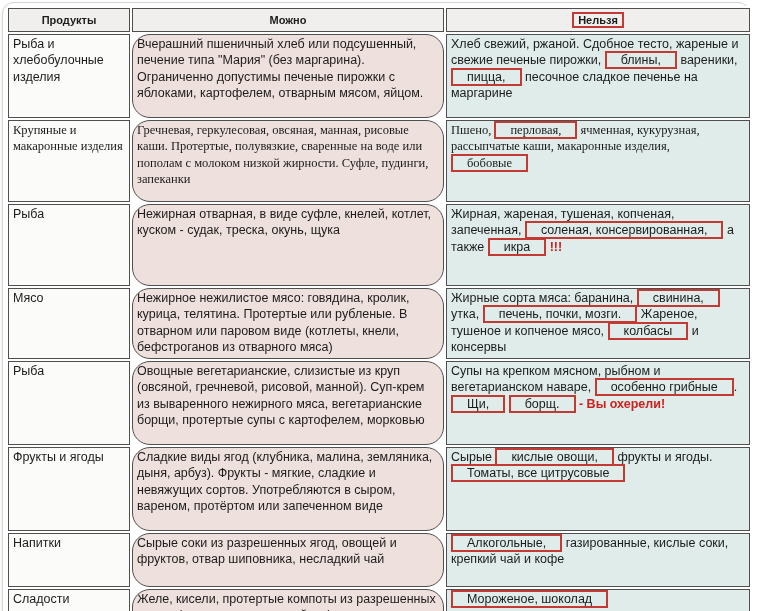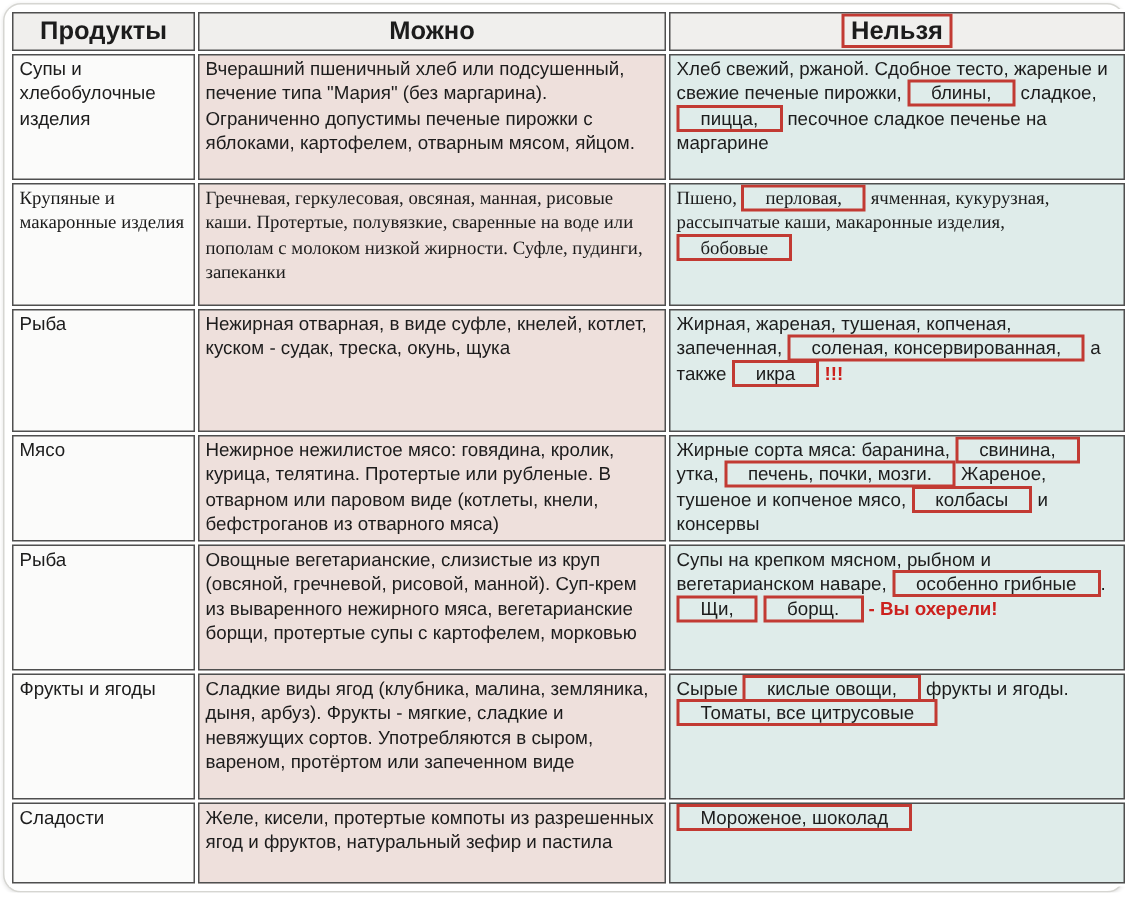--- a/index.html
+++ b/index.html
@@ -43,27 +43,27 @@
     text-align:left;
     padding:1px 5px 3px 4px;
     font-size:12.5px;
     line-height:1.3;
     overflow:hidden;
   }
   th{
     background:var(--header-bg);
     text-align:center;
     vertical-align:middle;
-    font-size:17px;
+    font-size:11px;
     font-weight:bold;
     height:20px;
     padding:1px 2px;
   }
   td.col-product{background:var(--product-bg);}
-  td.col-allowed{background:var(--allowed-bg);}
+  td.col-allowed{background:var(--allowed-bg);border-radius:18px;}
   td.col-forbidden{background:var(--forbidden-bg);}
   tbody tr:nth-child(1) td{height:78px;}
   tbody tr:nth-child(2) td{height:76px;font-family:Liberation Serif, serif;}
   tbody tr:nth-child(3) td{height:76px;}
   tbody tr:nth-child(4) td{height:62px;}
   tbody tr:nth-child(5) td{height:78px;}
   tbody tr:nth-child(6) td{height:78px;}
   tbody tr:nth-child(7) td{height:48px;}
   tbody tr:nth-child(8) td{height:48px;}
   .seg-boxed{
@@ -97,23 +97,23 @@
         <th>
           <span>Можно</span>
         </th>
         <th>
           <span class="seg-boxed"><span>Нельзя</span></span>
         </th>
       </tr>
     </thead>
     <tbody>
         <tr>
-          <td class="col-product">Супы и хлебобулочные изделия</td>
+          <td class="col-product">Рыба и хлебобулочные изделия</td>
           <td class="col-allowed">Вчерашний пшеничный хлеб или подсушенный, печение типа "Мария" (без маргарина). Ограниченно допустимы печеные пирожки с яблоками, картофелем, отварным мясом, яйцом.</td>
-          <td class="col-forbidden"><span class="seg-plain">Хлеб свежий, ржаной. Сдобное тесто, жареные и свежие печеные пирожки, </span><span class="seg-boxed">блины,</span><span class="seg-plain"> сладкое, </span><span class="seg-boxed">пицца,</span><span class="seg-plain"> песочное сладкое печенье на маргарине</span></td>
+          <td class="col-forbidden"><span class="seg-plain">Хлеб свежий, ржаной. Сдобное тесто, жареные и свежие печеные пирожки, </span><span class="seg-boxed">блины,</span><span class="seg-plain"> вареники, </span><span class="seg-boxed">пицца,</span><span class="seg-plain"> песочное сладкое печенье на маргарине</span></td>
         </tr>
         <tr>
           <td class="col-product">Крупяные и макаронные изделия</td>
           <td class="col-allowed">Гречневая, геркулесовая, овсяная, манная, рисовые каши. Протертые, полувязкие, сваренные на воде или пополам с молоком низкой жирности. Суфле, пудинги, запеканки</td>
           <td class="col-forbidden"><span class="seg-plain">Пшено, </span><span class="seg-boxed">перловая,</span><span class="seg-plain"> ячменная, кукурузная, рассыпчатые каши, макаронные изделия, </span><span class="seg-boxed">бобовые</span></td>
         </tr>
         <tr>
           <td class="col-product">Рыба</td>
           <td class="col-allowed">Нежирная отварная, в виде суфле, кнелей, котлет, куском - судак, треска, окунь, щука</td>
           <td class="col-forbidden"><span class="seg-plain">Жирная, жареная, тушеная, копченая, запеченная, </span><span class="seg-boxed">соленая, консервированная,</span><span class="seg-plain"> а также </span><span class="seg-boxed">икра</span><span class="seg-red"> !!!</span></td>
@@ -127,19 +127,24 @@
           <td class="col-product">Рыба</td>
           <td class="col-allowed">Овощные вегетарианские, слизистые из круп (овсяной, гречневой, рисовой, манной). Суп-крем из вываренного нежирного мяса, вегетарианские борщи, протертые супы с картофелем, морковью</td>
           <td class="col-forbidden"><span class="seg-plain">Супы на крепком мясном, рыбном и вегетарианском наваре, </span><span class="seg-boxed">особенно грибные</span><span class="seg-plain">. </span><span class="seg-boxed">Щи,</span><span class="seg-plain"> </span><span class="seg-boxed">борщ.</span><span class="seg-red"> - Вы охерели!</span></td>
         </tr>
         <tr>
           <td class="col-product">Фрукты и ягоды</td>
           <td class="col-allowed">Сладкие виды ягод (клубника, малина, земляника, дыня, арбуз). Фрукты - мягкие, сладкие и невяжущих сортов. Употребляются в сыром, вареном, протёртом или запеченном виде</td>
           <td class="col-forbidden"><span class="seg-plain">Сырые </span><span class="seg-boxed">кислые овощи,</span><span class="seg-plain"> фрукты и ягоды. </span><span class="seg-boxed">Томаты, все цитрусовые</span></td>
         </tr>
         <tr>
+          <td class="col-product">Напитки</td>
+          <td class="col-allowed">Сырые соки из разрешенных ягод, овощей и фруктов, отвар шиповника, несладкий чай</td>
+          <td class="col-forbidden"><span class="seg-boxed">Алкогольные,</span><span class="seg-plain"> газированные, кислые соки, крепкий чай и кофе</span></td>
+        </tr>
+        <tr>
           <td class="col-product">Сладости</td>
           <td class="col-allowed">Желе, кисели, протертые компоты из разрешенных ягод и фруктов, натуральный зефир и пастила</td>
           <td class="col-forbidden"><span class="seg-boxed">Мороженое, шоколад</span></td>
         </tr>
       </tbody>
   </table>
 </div>
 
 </body></html>

